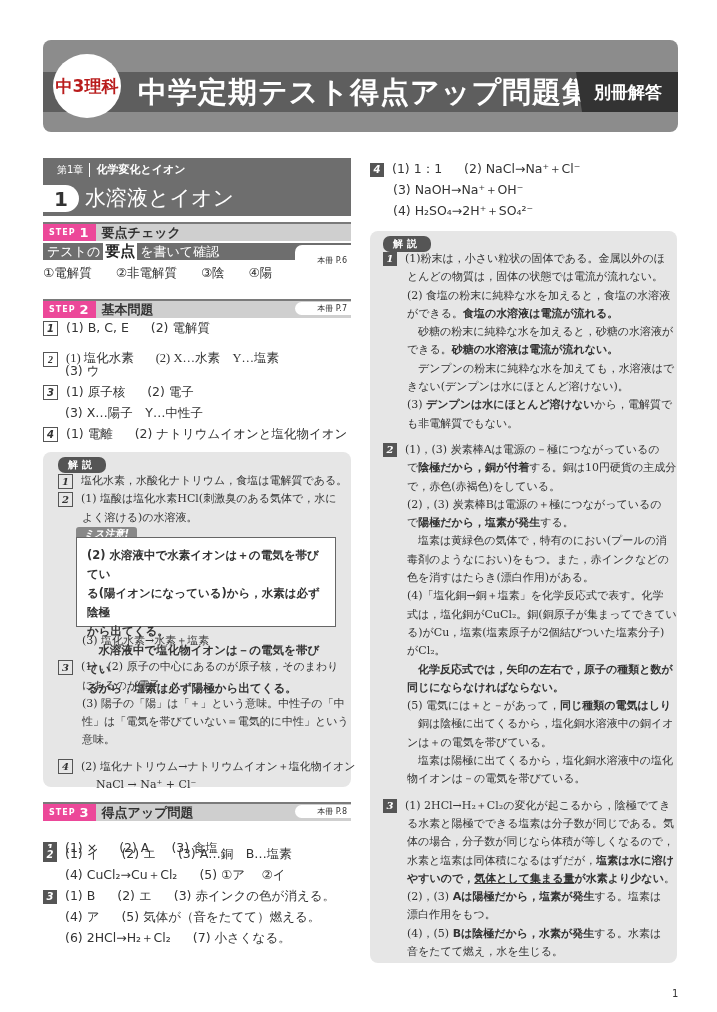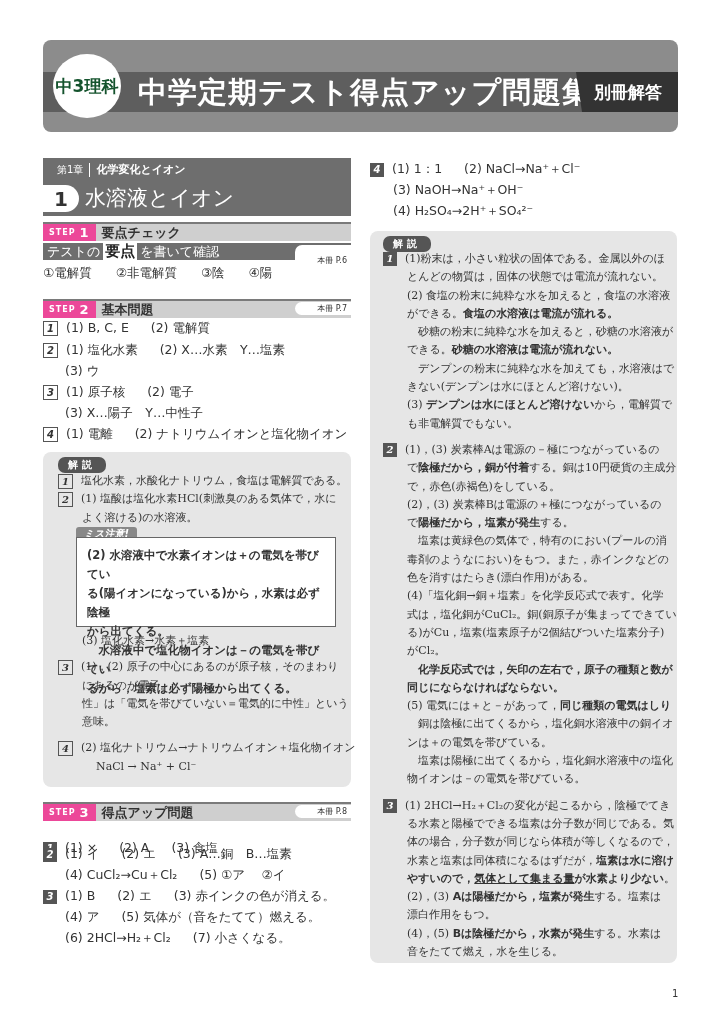--- a/index.html
+++ b/index.html
@@ -4,21 +4,21 @@
 <style>
   html,body{margin:0;padding:0;background:#fff;}
   body{width:717px;height:1012px;position:relative;overflow:hidden;
        font-family:"DejaVu Sans","Liberation Sans",sans-serif;color:#333;}
   .serif{font-family:"DejaVu Serif","Liberation Serif",serif;}
 
   
   .banner{position:absolute;left:43px;top:40px;width:635px;height:92px;background:#8c8c8c;border-radius:8px;}
   .banner-band{position:absolute;left:0;top:32px;width:100%;height:40px;background:#5e5e5e;}
   .banner-circle{position:absolute;left:10px;top:14px;width:68px;height:64px;border-radius:50%;background:#fff;
-     display:flex;align-items:center;justify-content:center;font-weight:bold;font-size:17px;color:#14532d;}
+     display:flex;align-items:center;justify-content:center;font-weight:bold;font-size:17px;color:#b91c1c;}
   .banner-title{position:absolute;left:95px;top:34px;color:#fff;font-size:29px;font-weight:bold;letter-spacing:1px;line-height:36px;}
   .banner-sub{position:absolute;right:0;top:32px;width:118px;height:40px;background:#333;color:#fff;font-size:17px;font-weight:bold;
      display:flex;align-items:center;justify-content:center;clip-path:polygon(16px 0,100% 0,100% 100%,22px 100%);}
   .banner-sub span{margin-left:18px;}
 
   
   .chap{position:absolute;left:43px;top:158px;width:308px;height:58px;background:#6e6e6e;}
   .chap-top{position:absolute;left:14px;top:4px;color:#fff;font-size:10px;display:flex;align-items:center;gap:6px;}
   .chap-top .sep{width:1px;height:14px;background:#fff;}
   .chap-top .sect{font-size:11px;font-weight:bold;}
@@ -100,21 +100,21 @@
 
 <div class="stepbar" style="left:43px;top:299px;width:308px;">
   <span class="lbl">
       <span>STEP</span>
       <b>2</b>
     </span>
   <span class="ttl">基本問題</span>
   <span class="page">本冊 P.7</span>
 </div>
 <div class="row" style="left:43px;top:320px;"><i class="num">1</i><span>(1) B, C, E</span><span>(2) 電解質</span></div>
-<div class="row" style="left:43px;top:342px;"><i class="num">2</i><span>(1) 塩化水素</span><span>(2) X…水素　Y…塩素</span></div>
+<div class="row" style="left:43px;top:350px;font-family:Liberation Serif, serif;"><i class="num">2</i><span>(1) 塩化水素</span><span>(2) X…水素　Y…塩素</span></div>
 <div class="row" style="left:65px;top:363px;"><span>(3) ウ</span></div>
 <div class="row" style="left:43px;top:384px;"><i class="num">3</i><span>(1) 原子核</span><span>(2) 電子</span></div>
 <div class="row" style="left:65px;top:405px;"><span>(3) X…陽子　Y…中性子</span></div>
 <div class="row" style="left:43px;top:426px;"><i class="num">4</i><span>(1) 電離</span><span>(2) ナトリウムイオンと塩化物イオン</span></div>
 
 <div class="expl" style="left:43px;top:452px;width:308px;height:335px;"></div>
 <div class="kaisetsu" style="left:58px;top:457px;">解説</div>
 <div class="etext serif" style="left:58px;top:472px;width:290px;">
   <span class="ln"><i class="num">1</i><span>塩化水素，水酸化ナトリウム，食塩は電解質である。</span></span>
   <span class="ln"><i class="num">2</i><span>(1) 塩酸は塩化水素HCl(刺激臭のある気体で，水に</span></span>
@@ -127,20 +127,21 @@
     <span>る(陽イオンになっている)から，水素は必ず陰極</span><br>
     <span>から出てくる。</span><br>
     <span>　水溶液中で塩化物イオンは－の電気を帯びてい</span><br>
     <span>るから，塩素は必ず陽極から出てくる。</span>
   </p>
 </div>
 <div class="etext serif" style="left:58px;top:632px;width:290px;">
   <span class="ln ind">(3) 塩化水素→水素＋塩素</span>
   <span class="ln" style="margin-top:8px"><i class="num">3</i><span>(1)，(2) 原子の中心にあるのが原子核，そのまわり</span></span>
   <span class="ln ind">にあるのが電子。</span>
+  <span class="ln ind">(3) 陽子の「陽」は「＋」という意味。中性子の「中</span>
   <span class="ln ind">性」は「電気を帯びていない＝電気的に中性」という</span>
   <span class="ln ind">意味。</span>
   <span class="ln" style="margin-top:8px"><i class="num">4</i><span>(2) 塩化ナトリウム→ナトリウムイオン＋塩化物イオン</span></span>
   <span class="ln" style="padding-left:38px">NaCl → Na⁺ + Cl⁻</span>
 </div>
 
 <div class="stepbar" style="left:43px;top:802px;width:308px;">
   <span class="lbl">
       <span>STEP</span>
       <b>3</b>

